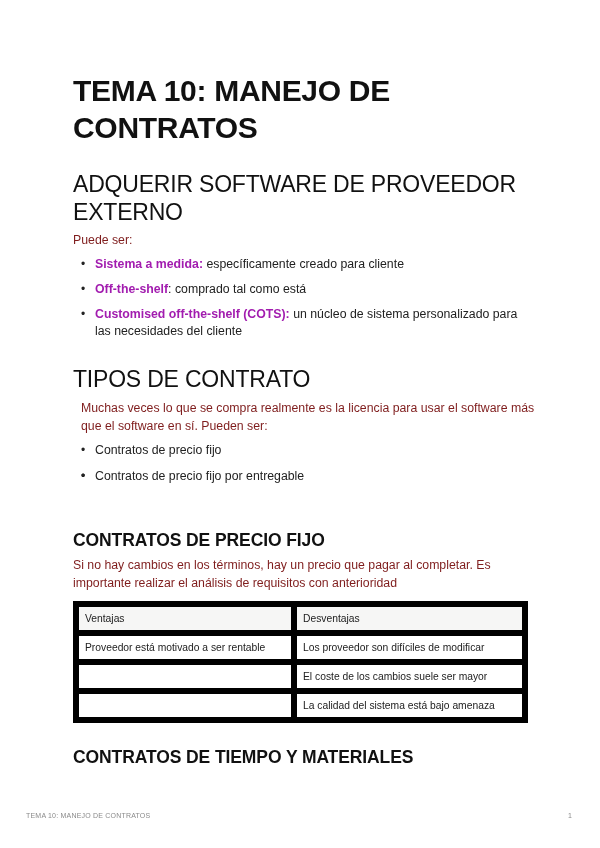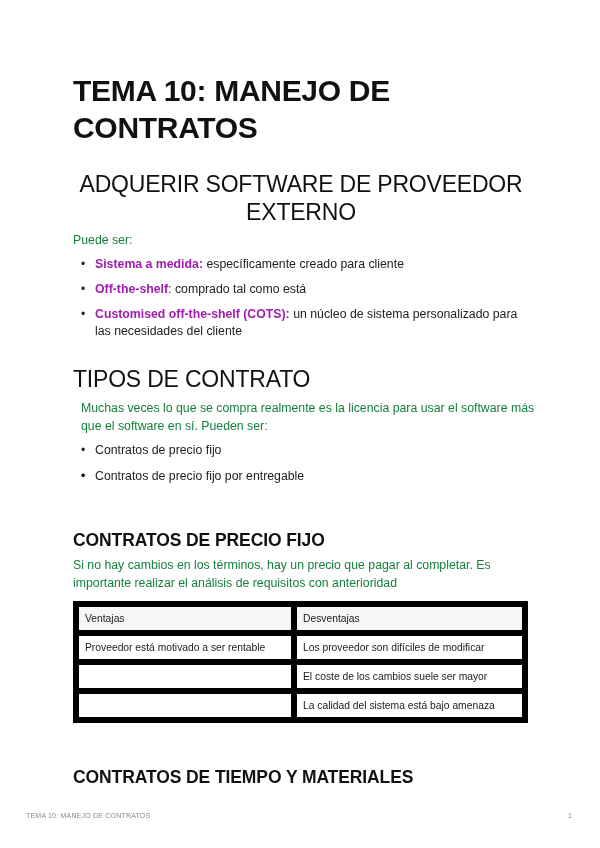--- a/index.html
+++ b/index.html
@@ -46,21 +46,21 @@
       font-size: 17.5px;
       line-height: 22px;
       font-weight: bold;
       color: #111;
       letter-spacing: -0.1px;
     }
     p {
       margin: 0;
       font-size: 12.3px;
       line-height: 18px;
-      color: #15803d;
+      color: #7f1d1d;
     }
     ul {
       margin: 0;
       padding: 0;
       list-style: none;
     }
     li {
       position: relative;
       padding-left: 22px;
       font-size: 12.3px;
@@ -111,21 +111,21 @@
       color: #8a8a8a;
     }
   </style>
 </head>
 <body>
 
 <div class="page">
 
   <h1>TEMA 10: MANEJO DE CONTRATOS</h1>
 
-  <h2 class="abs" style="top:170px; width:456px;text-align:center;">ADQUERIR SOFTWARE DE PROVEEDOR EXTERNO</h2>
+  <h2 class="abs" style="top:170px; width:456px;">ADQUERIR SOFTWARE DE PROVEEDOR EXTERNO</h2>
 
   <p class="abs" style="top:231px;">Puede ser:</p>
 
   <ul class="abs" style="top:256px; width:456px;">
     <li style="margin-bottom:8px;">
       <span class="bullet">•</span>
       <b>Sistema a medida</b><b>:</b><span> específicamente creado para cliente</span>
     </li>
     <li style="margin-bottom:8px;">
       <span class="bullet">•</span>
@@ -175,17 +175,17 @@
         <td class="c1"></td>
         <td>El coste de los cambios suele ser mayor</td>
       </tr>
       <tr>
         <td class="c1"></td>
         <td>La calidad del sistema está bajo amenaza</td>
       </tr>
     </tbody>
   </table>
 
-  <h3 class="abs" style="top:746px;margin-top:20px;">CONTRATOS DE TIEMPO Y MATERIALES</h3>
+  <h3 class="abs" style="top:746px;">CONTRATOS DE TIEMPO Y MATERIALES</h3>
 </div>
 
 <div class="footer-title">TEMA 10: MANEJO DE CONTRATOS</div>
 <div class="footer-page">1</div>
 
 </body></html>

